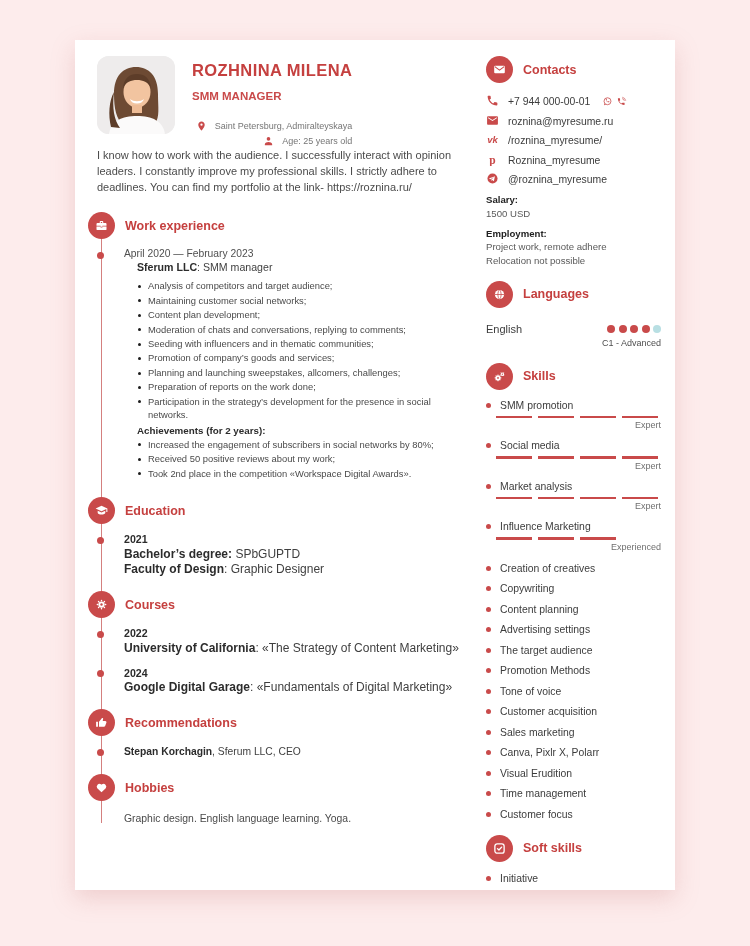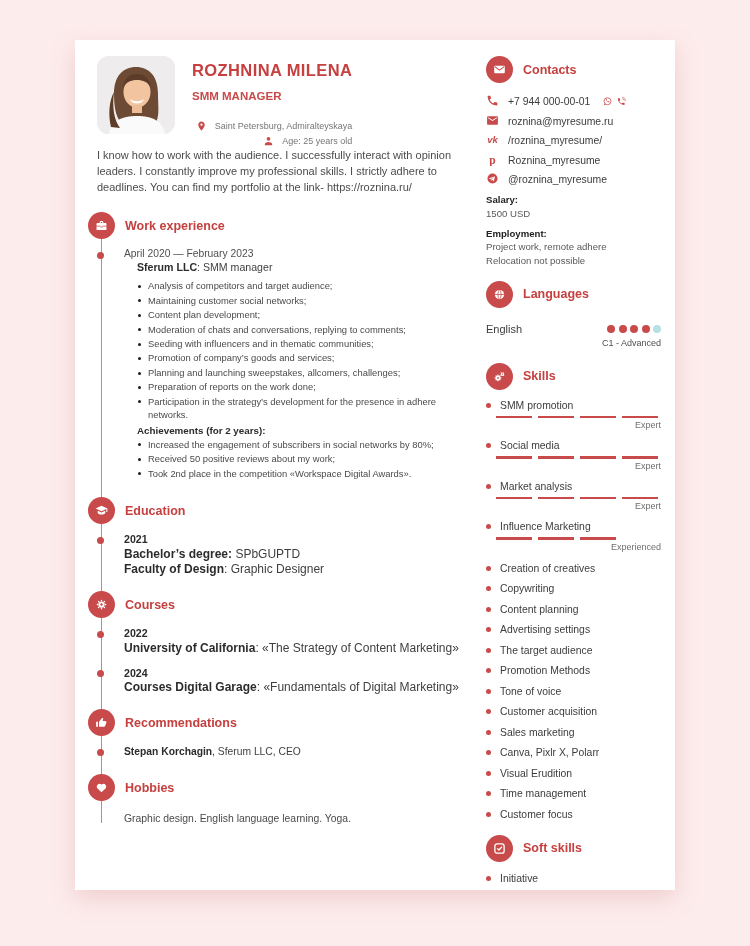--- a/index.html
+++ b/index.html
@@ -171,21 +171,21 @@
             <ul class="blist">
 
             <li>Analysis of competitors and target audience;</li>
                 <li>Maintaining customer social networks;</li>
                 <li>Content plan development;</li>
                 <li>Moderation of chats and conversations, replying to comments;</li>
                 <li>Seeding with influencers and in thematic communities;</li>
                 <li>Promotion of company’s goods and services;</li>
                 <li>Planning and launching sweepstakes, allcomers, challenges;</li>
                 <li>Preparation of reports on the work done;</li>
-                <li>Participation in the strategy’s development for the presence in adhere networks.</li>
+                <li>Participation in the strategy’s development for the presence in social networks.</li>
               </ul>
             <div class="ach-title">Achievements (for 2 years):</div>
             <ul class="blist" style="margin-top:3px">
 
             <li>Increased the engagement of subscribers in social networks by 80%;</li>
                 <li>Received 50 positive reviews about my work;</li>
                 <li>Took 2nd place in the competition «Workspace Digital Awards».</li>
               </ul>
           </div>
         </div>
@@ -238,21 +238,21 @@
         </div>
         <div class="sec-body">
 
             <div class="entry centry">
               <div class="edu-year">2022</div>
               <div class="edu-line"><span class="b">University of California</span><span>: «The Strategy of Content Marketing»</span></div>
             </div>
 
             <div class="entry centry">
               <div class="edu-year">2024</div>
-              <div class="edu-line"><span class="b">Courses Digital Garage</span><span>: «Fundamentals of Digital Marketing»</span></div>
+              <div class="edu-line"><span class="b">Google Digital Garage</span><span>: «Fundamentals of Digital Marketing»</span></div>
             </div>
           </div>
       </div>
 
       <div class="sec">
         <div class="sec-head">
           <span class="sec-icon">
             <svg viewBox="0 0 24 24">
                 <path fill="#fff" d="M3.4 10.6h2.9v8.1H3.4zM8 18.7h7.9c.85 0 1.6-.5 1.9-1.3l2-5.1c.5-1.3-.45-2.6-1.8-2.6h-4.1l.7-3.2c.2-.85-.45-1.6-1.3-1.6-.4 0-.8.2-1.05.5L8 10.6z"></path>
               </svg>

